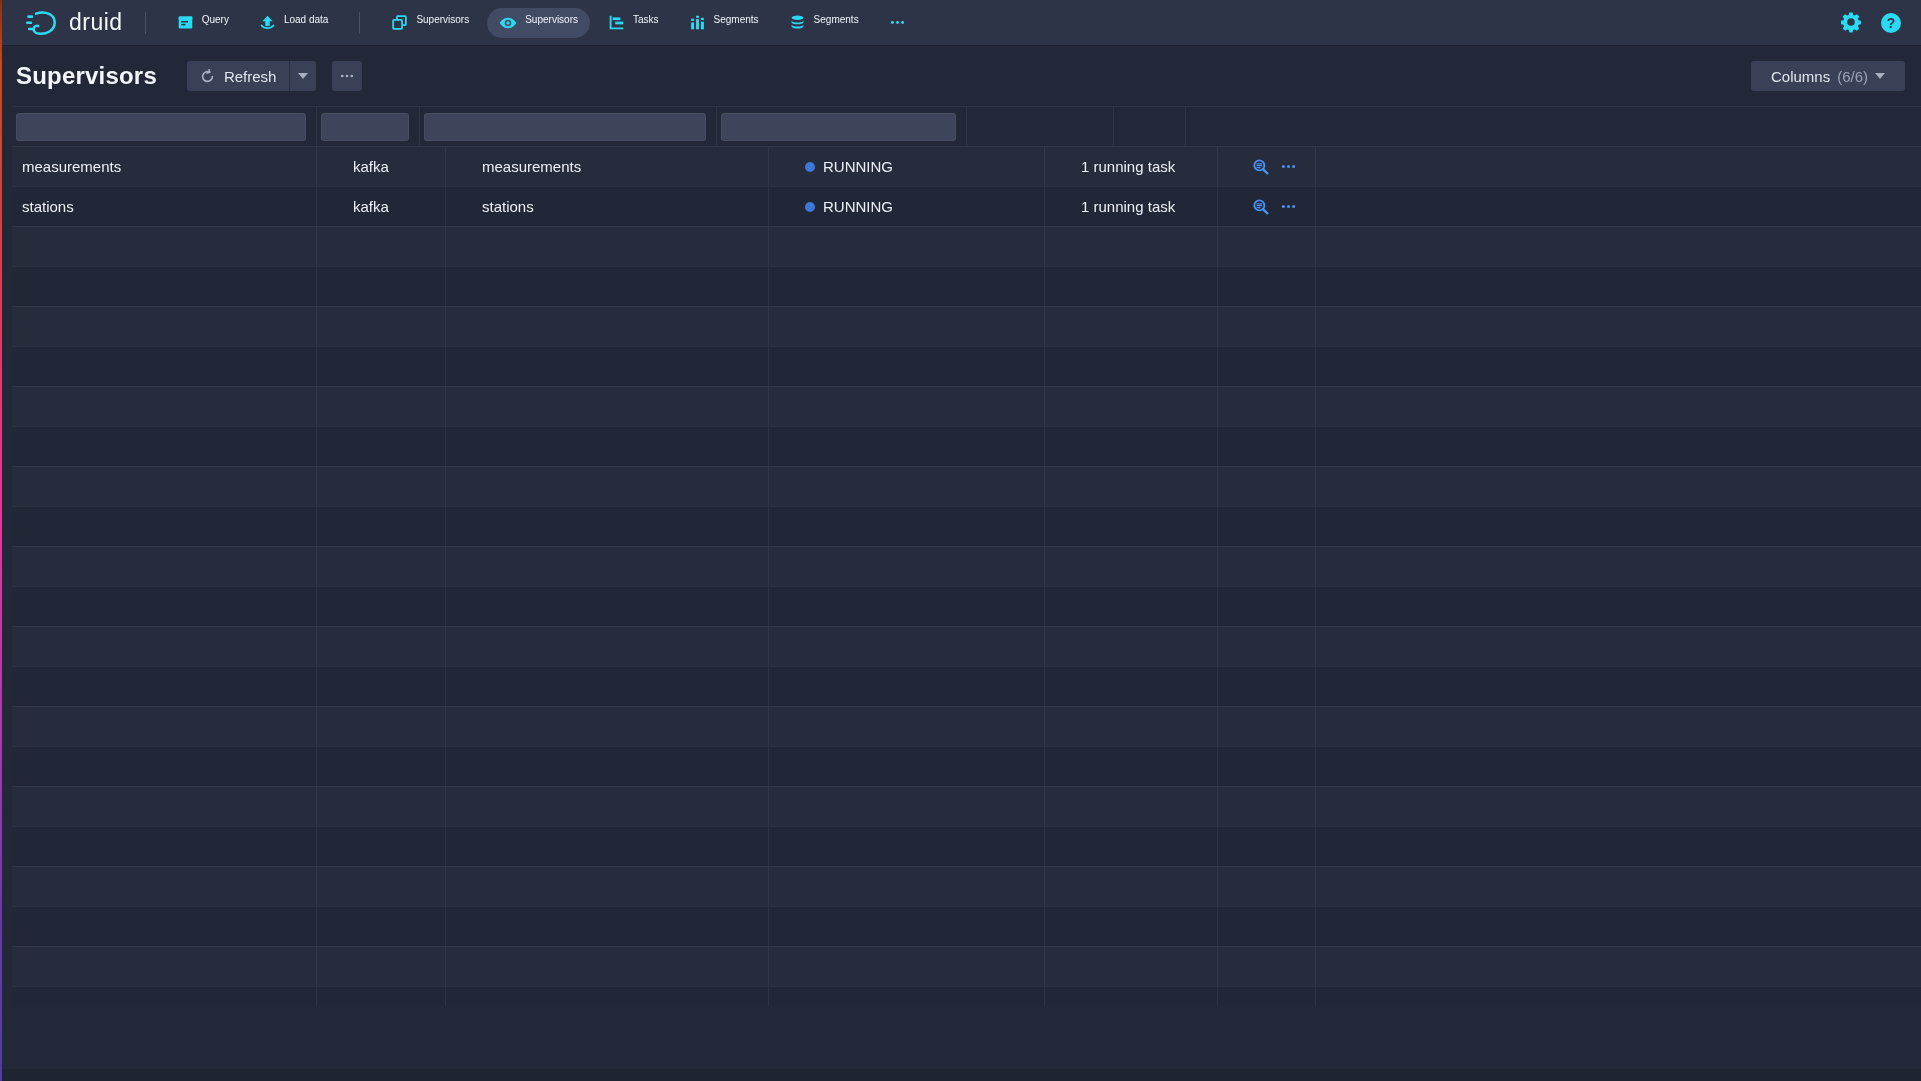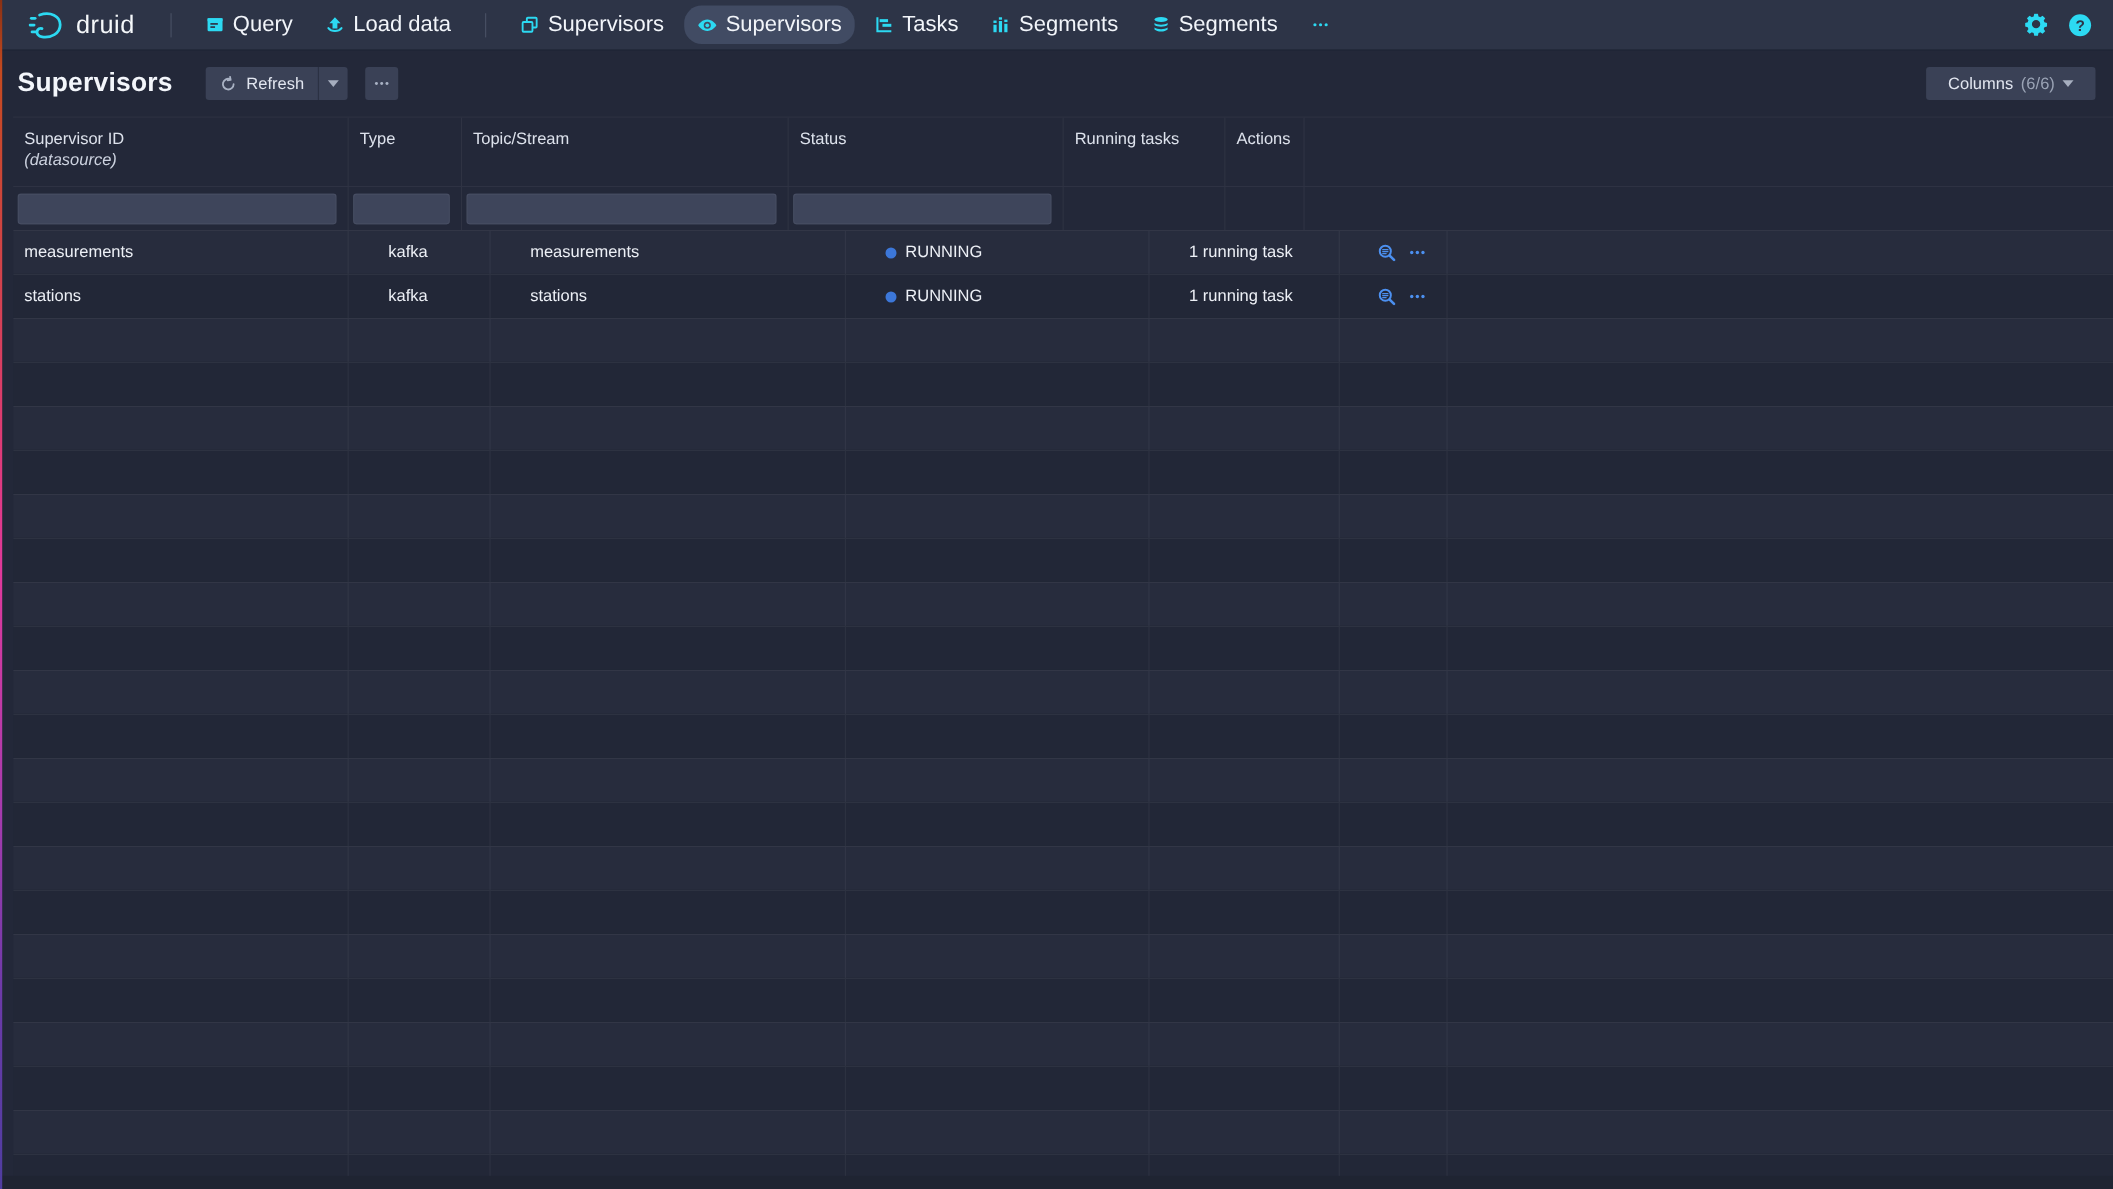--- a/index.html
+++ b/index.html
@@ -14,27 +14,27 @@
   .edge-stripe{
     position:absolute; left:0; top:0; bottom:0; width:2px; z-index:99;
     background:linear-gradient(180deg,#8a3114 0%,#c44a20 6%,#d14348 22%,#dd3b72 36%,#e0399b 48%,#a73bae 68%,#6b3aa8 84%,#4f3da0 100%);
   }
 
   
   .navbar{
     height:46px; background:#2d3447; border-bottom:1px solid #1b2030;
     display:flex; align-items:center; padding:0 18px 0 26px;
   }
-  .logo{ display:flex; align-items:center; gap:9px; margin-right:16px; }
+  .logo{ display:flex; align-items:center; gap:9px; margin-right:6px; }
   .logo-text{ font-size:23px; color:#f5f8fa; letter-spacing:.5px; }
   .nav-divider{ width:1px; height:22px; background:#4a5165; margin:0 16px; }
   .nav-items{ display:flex; align-items:center; }
   .nav-item{
-    display:flex; align-items:center; gap:8px; padding:6px 12px; margin:0 3px;
-    border-radius:16px; font-size:20px; color:#f2f5fa; cursor:pointer; white-space:nowrap;
+    display:flex; align-items:flex-start; gap:8px; padding:6px 12px; margin:0 3px;
+    border-radius:16px; font-size:10px; color:#f2f5fa; cursor:pointer; white-space:nowrap;
   }
   .nav-item.active{ background:#414b63; }
   .nav-item svg{ display:block; }
   .nav-spacer{ flex:1; }
   .nav-right{ display:flex; align-items:center; gap:16px; }
   .icon-btn{ width:24px; height:24px; display:flex; align-items:center; justify-content:center; cursor:pointer; }
   .help-circle{
     width:20px; height:20px; border-radius:50%; background:#2cd9f2;
     color:#2d3447; font-weight:bold; font-size:14px;
     display:flex; align-items:center; justify-content:center;
@@ -210,42 +210,20 @@
   </button>
   <div class="toolbar-spacer"></div>
   <button class="btn columns-btn">
     <span>Columns</span>
     <span class="muted">(6/6)</span>
     <span class="caret"></span>
   </button>
 </div>
 
 <div class="table">
-  <div class="thead">
-    <div class="th c1">
-      <div>Supervisor ID</div>
-      <div class="subtitle">(datasource)</div>
-    </div>
-    <div class="th c2">
-        <div>Type</div>
-      </div>
-    <div class="th c3">
-        <div>Topic/Stream</div>
-      </div>
-    <div class="th c4">
-        <div>Status</div>
-      </div>
-    <div class="th c5">
-        <div>Running tasks</div>
-      </div>
-    <div class="th c6">
-        <div>Actions</div>
-      </div>
-    <div class="th cf"></div>
-  </div>
   <div class="filter-row">
     <div class="fcell c1"><input value="" style=""></div>
     <div class="fcell c2"><input value="" style=""></div>
     <div class="fcell c3"><input value="" style=""></div>
     <div class="fcell c4"><input value="" style=""></div>
     <div class="fcell c5"></div>
     <div class="fcell c6"></div>
     <div class="fcell cf"></div>
   </div>
   <div class="tbody-clip">

